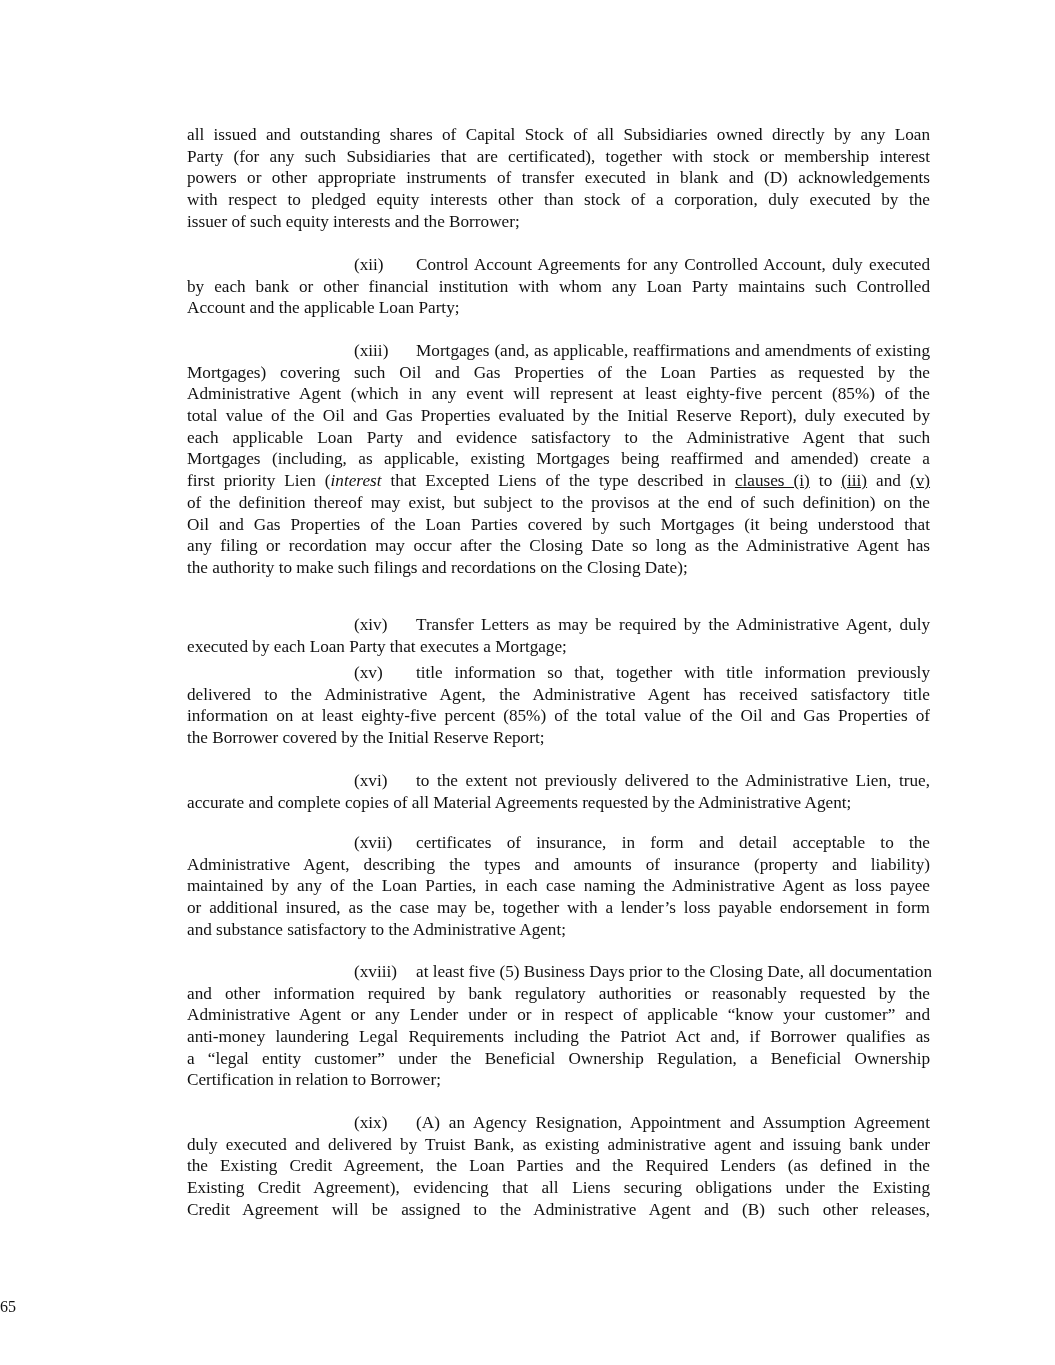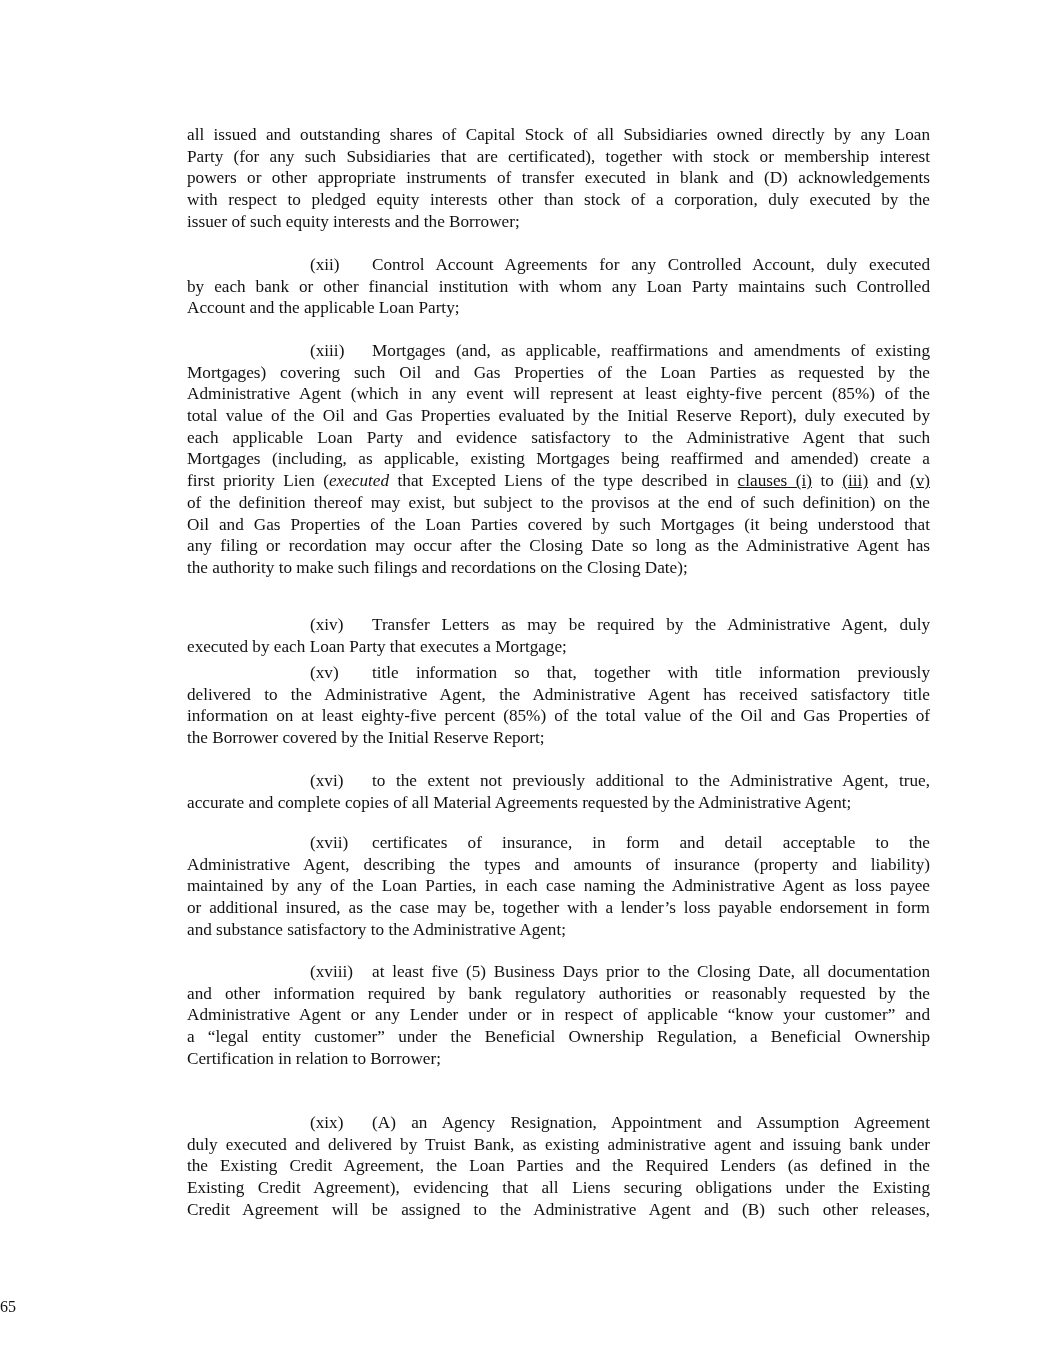--- a/index.html
+++ b/index.html
@@ -11,21 +11,21 @@
       font-size: 17.2px;
       border-radius: 14px;
     }
     .para { position: absolute; left: 187px; width: 743px; }
     .line {
       display: block; height: 21.7px; line-height: 21.7px;
       white-space: nowrap; text-align: justify; text-align-last: justify;
     }
     .line.last { text-align: center; text-align-last: left; }
     .line.indent { padding-left: 123px; }
-    .num { display: inline-block; width: 62px; text-align-last: left; }
+    .num { display: inline-block; width: 62px; text-align-last: left; margin-left: 44px; }
     .u { text-decoration: underline; }
     .i { font-style: italic; }
     .pageno {
       position: absolute; left: 0; width: 1055px; top: 1297px;
       text-align: left; font-size: 16px; line-height: 20px;
     }
   </style>
 </head>
 <body>
 
@@ -45,56 +45,57 @@
     <span class="line last">Account and the applicable Loan Party;</span>
   </div>
 
   <div class="para" style="top:340px;">
     <span class="line indent"><span class="num">(xiii)</span><span>Mortgages (and, as applicable, reaffirmations and amendments of existing</span></span>
     <span class="line">Mortgages) covering such Oil and Gas Properties of the Loan Parties as requested by the</span>
     <span class="line">Administrative Agent (which in any event will represent at least eighty-five percent (85%) of the</span>
     <span class="line">total value of the Oil and Gas Properties evaluated by the Initial Reserve Report), duly executed by</span>
     <span class="line">each applicable Loan Party and evidence satisfactory to the Administrative Agent that such</span>
     <span class="line">Mortgages (including, as applicable, existing Mortgages being reaffirmed and amended) create a</span>
-    <span class="line"><span>first priority Lien (</span><span class="i">executed</span><span> that Excepted Liens of the type described in </span><span class="u">clauses (i)</span><span> to </span><span class="u">(iii)</span><span> and </span><span class="u">(v)</span></span>
+    <span class="line"><span>first priority Lien (</span><span class="i">interest</span><span> that Excepted Liens of the type described in </span><span class="u">clauses (i)</span><span> to </span><span class="u">(iii)</span><span> and </span><span class="u">(v)</span></span>
     <span class="line">of the definition thereof may exist, but subject to the provisos at the end of such definition) on the</span>
     <span class="line">Oil and Gas Properties of the Loan Parties covered by such Mortgages (it being understood that</span>
     <span class="line">any filing or recordation may occur after the Closing Date so long as the Administrative Agent has</span>
     <span class="line last">the authority to make such filings and recordations on the Closing Date);</span>
   </div>
 
   <div class="para" style="top:614px;">
     <span class="line indent"><span class="num">(xiv)</span><span>Transfer Letters as may be required by the Administrative Agent, duly</span></span>
     <span class="line last">executed by each Loan Party that executes a Mortgage;</span>
   </div>
 
   <div class="para" style="top:662px;">
     <span class="line indent"><span class="num">(xv)</span><span>title information so that, together with title information previously</span></span>
     <span class="line">delivered to the Administrative Agent, the Administrative Agent has received satisfactory title</span>
     <span class="line">information on at least eighty-five percent (85%) of the total value of the Oil and Gas Properties of</span>
     <span class="line last">the Borrower covered by the Initial Reserve Report;</span>
   </div>
 
   <div class="para" style="top:770px;">
-    <span class="line indent"><span class="num">(xvi)</span><span>to the extent not previously additional to the Administrative Agent, true,</span></span>
+    <span class="line indent"><span class="num">(xvi)</span><span>to the extent not previously delivered to the Administrative Lien, true,</span></span>
     <span class="line last">accurate and complete copies of all Material Agreements requested by the Administrative Agent;</span>
   </div>
 
   <div class="para" style="top:832px;">
     <span class="line indent"><span class="num">(xvii)</span><span>certificates of insurance, in form and detail acceptable to the</span></span>
     <span class="line">Administrative Agent, describing the types and amounts of insurance (property and liability)</span>
     <span class="line">maintained by any of the Loan Parties, in each case naming the Administrative Agent as loss payee</span>
     <span class="line">or additional insured, as the case may be, together with a lender’s loss payable endorsement in form</span>
     <span class="line last">and substance satisfactory to the Administrative Agent;</span>
   </div>
 
   <div class="para" style="top:961px;">
     <span class="line indent"><span class="num">(xviii)</span><span>at least five (5) Business Days prior to the Closing Date, all documentation</span></span>
     <span class="line">and other information required by bank regulatory authorities or reasonably requested by the</span>
     <span class="line">Administrative Agent or any Lender under or in respect of applicable “know your customer” and</span>
+    <span class="line">anti-money laundering Legal Requirements including the Patriot Act and, if Borrower qualifies as</span>
     <span class="line">a “legal entity customer” under the Beneficial Ownership Regulation, a Beneficial Ownership</span>
     <span class="line last">Certification in relation to Borrower;</span>
   </div>
 
   <div class="para" style="top:1112px;">
     <span class="line indent"><span class="num">(xix)</span><span>(A) an Agency Resignation, Appointment and Assumption Agreement</span></span>
     <span class="line">duly executed and delivered by Truist Bank, as existing administrative agent and issuing bank under</span>
     <span class="line">the Existing Credit Agreement, the Loan Parties and the Required Lenders (as defined in the</span>
     <span class="line">Existing Credit Agreement), evidencing that all Liens securing obligations under the Existing</span>
     <span class="line">Credit Agreement will be assigned to the Administrative Agent and (B) such other releases,</span>

